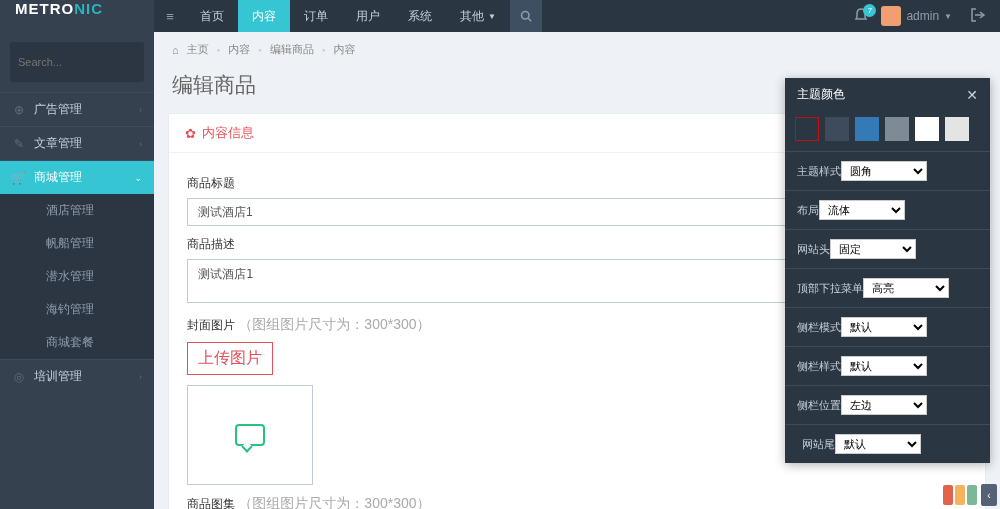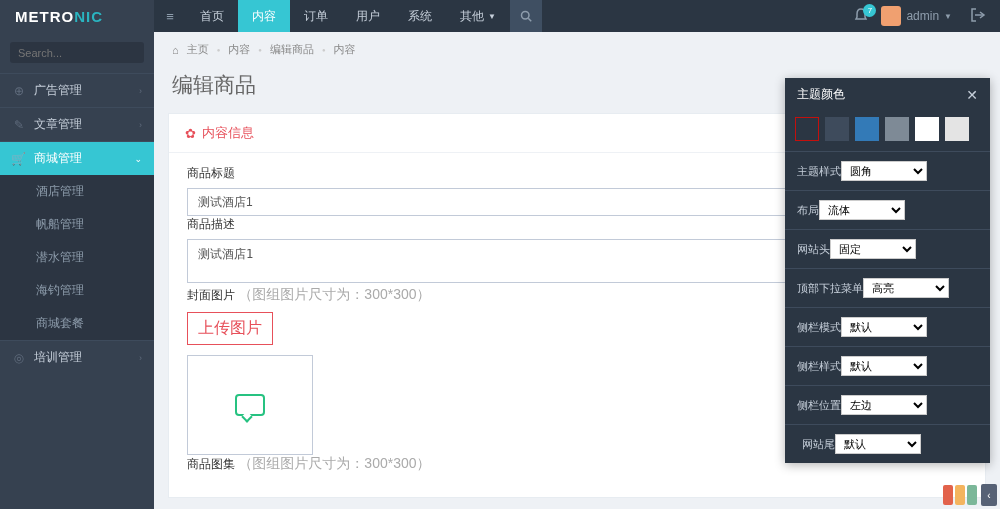--- a/index.html
+++ b/index.html
@@ -1,56 +1,56 @@
 <!DOCTYPE html>
 <html><head>
 <meta charset="utf-8">
 <style>
 * { box-sizing: border-box; margin: 0; padding: 0; }
 body { font-family: -apple-system, "Helvetica Neue", Arial, sans-serif; font-size: 13px; background: #eef1f5; color: #333; overflow: hidden; }
 .topbar { height: 32px; background: #2b3643; display: flex; align-items: stretch; color: #c6cfda; }
-.logo { width: 154px; background: #364150; display: flex; align-items: center; padding-left: 15px; font-weight: 700; font-size: 15px; color: #fff; letter-spacing: 1px; }
+.logo { width: 154px; background: #364150; display: flex; align-items: flex-start; padding-left: 15px; font-weight: 700; font-size: 15px; color: #fff; letter-spacing: 1px; }
 .logo .accent { color: #2ab4c0; }
 .toggle-side { width: 32px; display: flex; align-items: center; justify-content: center; cursor: pointer; color: #8e9dac; }
 .topnav { display: flex; }
 .topnav .tab { padding: 16px 14px; display: flex; align-items: center; cursor: pointer; color: #c6cfda; font-size: 12px; }
 .topnav .tab.active { background: #36c6d3; color: #fff; }
 .tab .caret { margin-left: 4px; font-size: 8px; }
 .search-top { width: 32px; background: #3f4f62; display: flex; align-items: center; justify-content: center; color: #8e9dac; cursor: pointer; }
 .spacer { flex: 1; }
 .top-right { display: flex; align-items: center; padding-right: 8px; gap: 12px; color: #8e9dac; }
 .bell { position: relative; }
 .badge-count { position: absolute; top: -3px; right: -7px; background: #36c6d3; color: #fff; border-radius: 50%; width: 13px; height: 13px; font-size: 8px; display: flex; align-items: center; justify-content: center; }
 .avatar { width: 20px; height: 20px; background: #f0a070; border-radius: 3px; display: inline-block; }
 .user { display: flex; align-items: center; gap: 5px; font-size: 12px; cursor: pointer; }
 .logout-icon { cursor: pointer; padding: 0 6px; }
 
 .layout { display: flex; height: calc(100vh - 32px); }
 .sidebar { width: 154px; background: #364150; color: #c6cfda; font-size: 12px; }
-.side-search { margin: 10px 10px; height: 21px; background: #2c3542; border-radius: 3px; display: flex; align-items: center; padding: 0 8px; color: #5a6678; }
+.side-search { margin: 10px 10px; height: 40px; background: #2c3542; border-radius: 3px; display: flex; align-items: center; padding: 0 8px; color: #5a6678; }
 .side-search input { flex: 1; background: none; border: none; color: #5a6678; font-size: 11px; outline: none; }
 .side-item { display: flex; align-items: center; padding: 8px 12px; cursor: pointer; justify-content: space-between; border-top: 1px solid #3e4b5c; }
 .side-item .lft { display: flex; align-items: center; gap: 8px; }
 .side-item .ic { width: 14px; color: #606c7d; display: flex; justify-content: center; }
 .side-item.active { background: #36c6d3; color: #fff; }
 .side-item.active .ic { color: #fff; }
 .side-item .chev { font-size: 9px; color: #606c7d; }
 .side-item.active .chev { color: #fff; }
 .subitems { background: #2c3542; }
-.subitem { padding: 8px 12px 8px 36px; cursor: pointer; color: #8e9dac; }
+.subitem { padding: 8px 12px 8px 46px; cursor: pointer; color: #8e9dac; }
 
 .main { flex: 1; overflow-y: auto; background: #eef1f5; }
 .breadcrumb { padding: 10px 18px; font-size: 11px; color: #888; display: flex; align-items: center; gap: 8px; }
 .breadcrumb .sep { color: #ccc; font-size: 6px; }
 .breadcrumb .home-ic { color: #888; }
 .page-title { padding: 4px 18px 14px; font-size: 21px; color: #666; font-weight: 300; }
 .card { margin: 0 14px 20px; background: #fff; border: 1px solid #e7ecf1; }
 .card-head { padding: 10px 16px; border-bottom: 1px solid #eef1f5; display: flex; align-items: center; gap: 6px; color: #e7505a; font-size: 13px; font-weight: 500; }
 .card-body { padding: 12px 18px 24px; }
-.form-label { font-size: 12px; color: #333; }
+.form-label { font-size: 12px; color: #333; margin-top: 10px; }
 .form-label .hint { color: #aaa; font-weight: 400; font-size: 14px; }
 .form-input { width: 100%; margin-top: 6px; padding: 6px 10px; border: 1px solid #c2cad8; font-size: 12px; color: #555; outline: none; }
 .form-textarea { width: 100%; margin-top: 6px; padding: 6px 10px; border: 1px solid #c2cad8; font-size: 12px; color: #555; outline: none; height: 44px; resize: vertical; }
 .btn-upload { display: inline-block; margin-top: 8px; padding: 5px 10px; border: 1px solid #e7505a; color: #e7505a; font-size: 16px; cursor: pointer; background: #fff; }
 .img-preview-row { display: flex; gap: 16px; margin-top: 10px; }
 .img-box { width: 126px; height: 100px; border: 1px solid #c2cad8; display: flex; align-items: center; justify-content: center; }
 .placeholder-chat { width: 30px; height: 22px; border: 2px solid #26c281; border-radius: 4px; position: relative; }
 .placeholder-chat::after { content: ''; position: absolute; bottom: -7px; left: 6px; width: 6px; height: 6px; border-left: 2px solid #26c281; border-bottom: 2px solid #26c281; transform: rotate(-45deg); background: #fff; }
 
 .theme-panel { position: fixed; right: 10px; top: 78px; width: 205px; background: #2b3643; color: #c6cfda; font-size: 11px; box-shadow: 0 2px 10px rgba(0,0,0,.3); }

